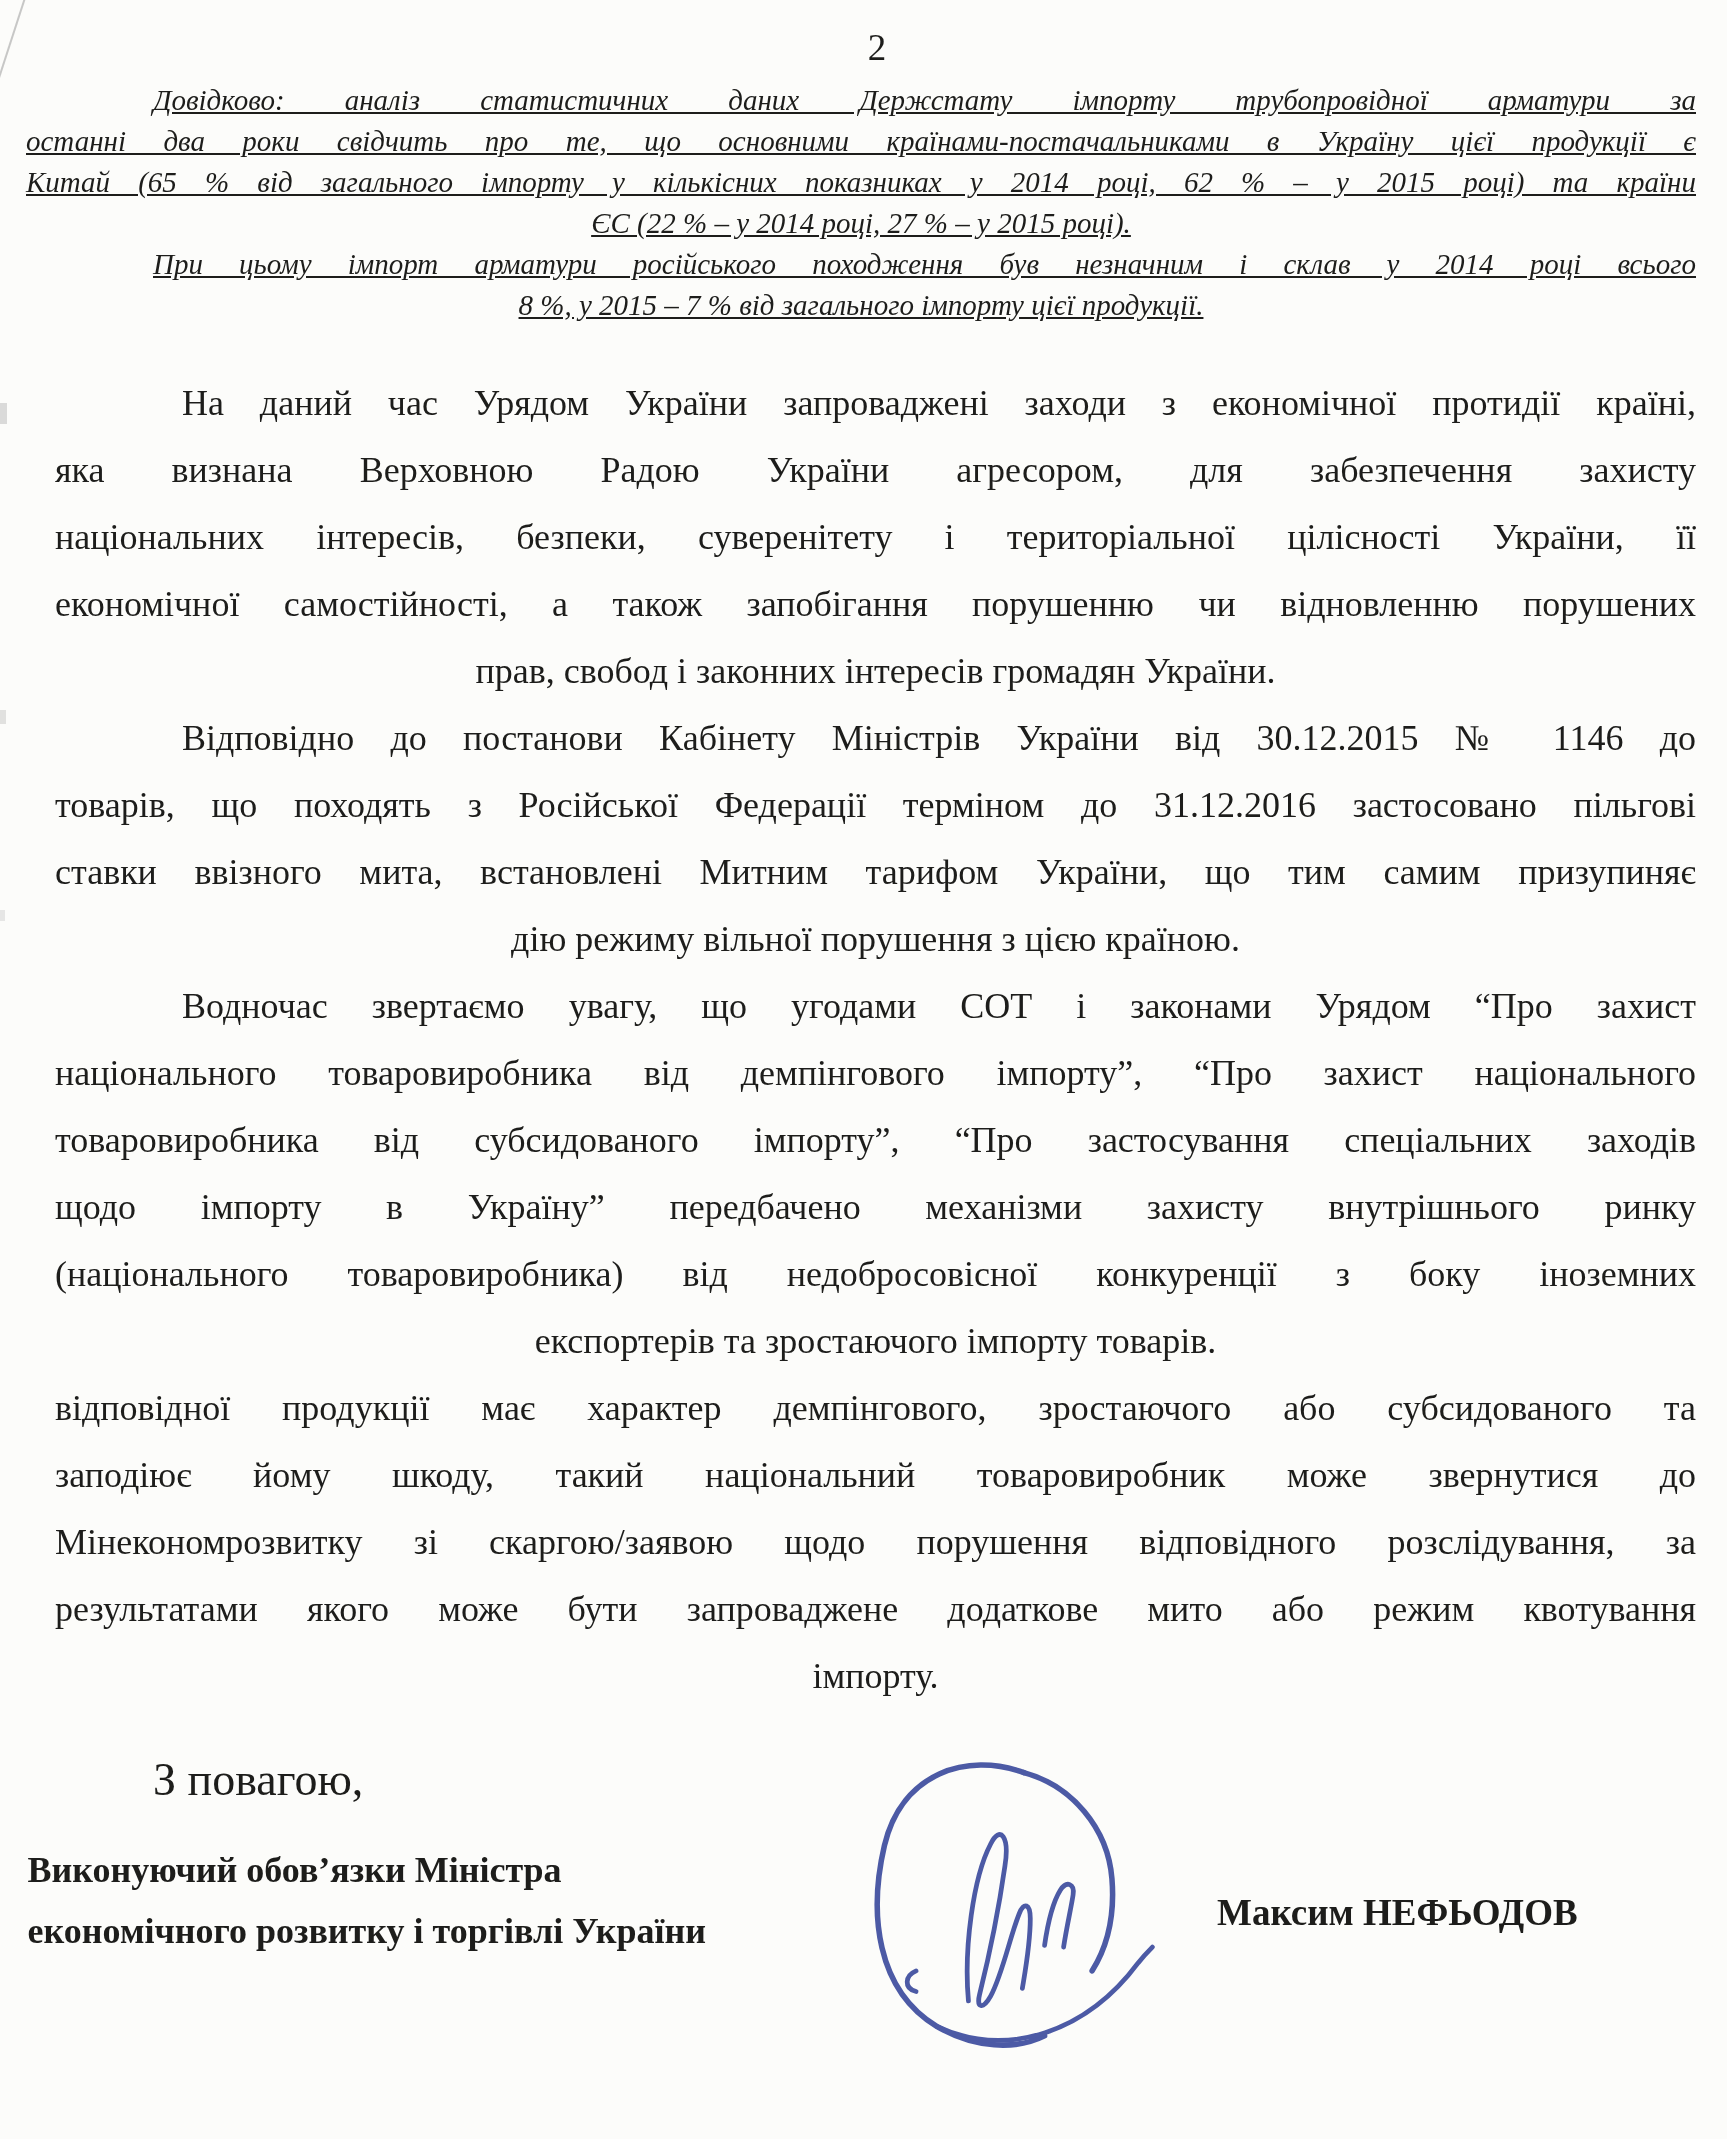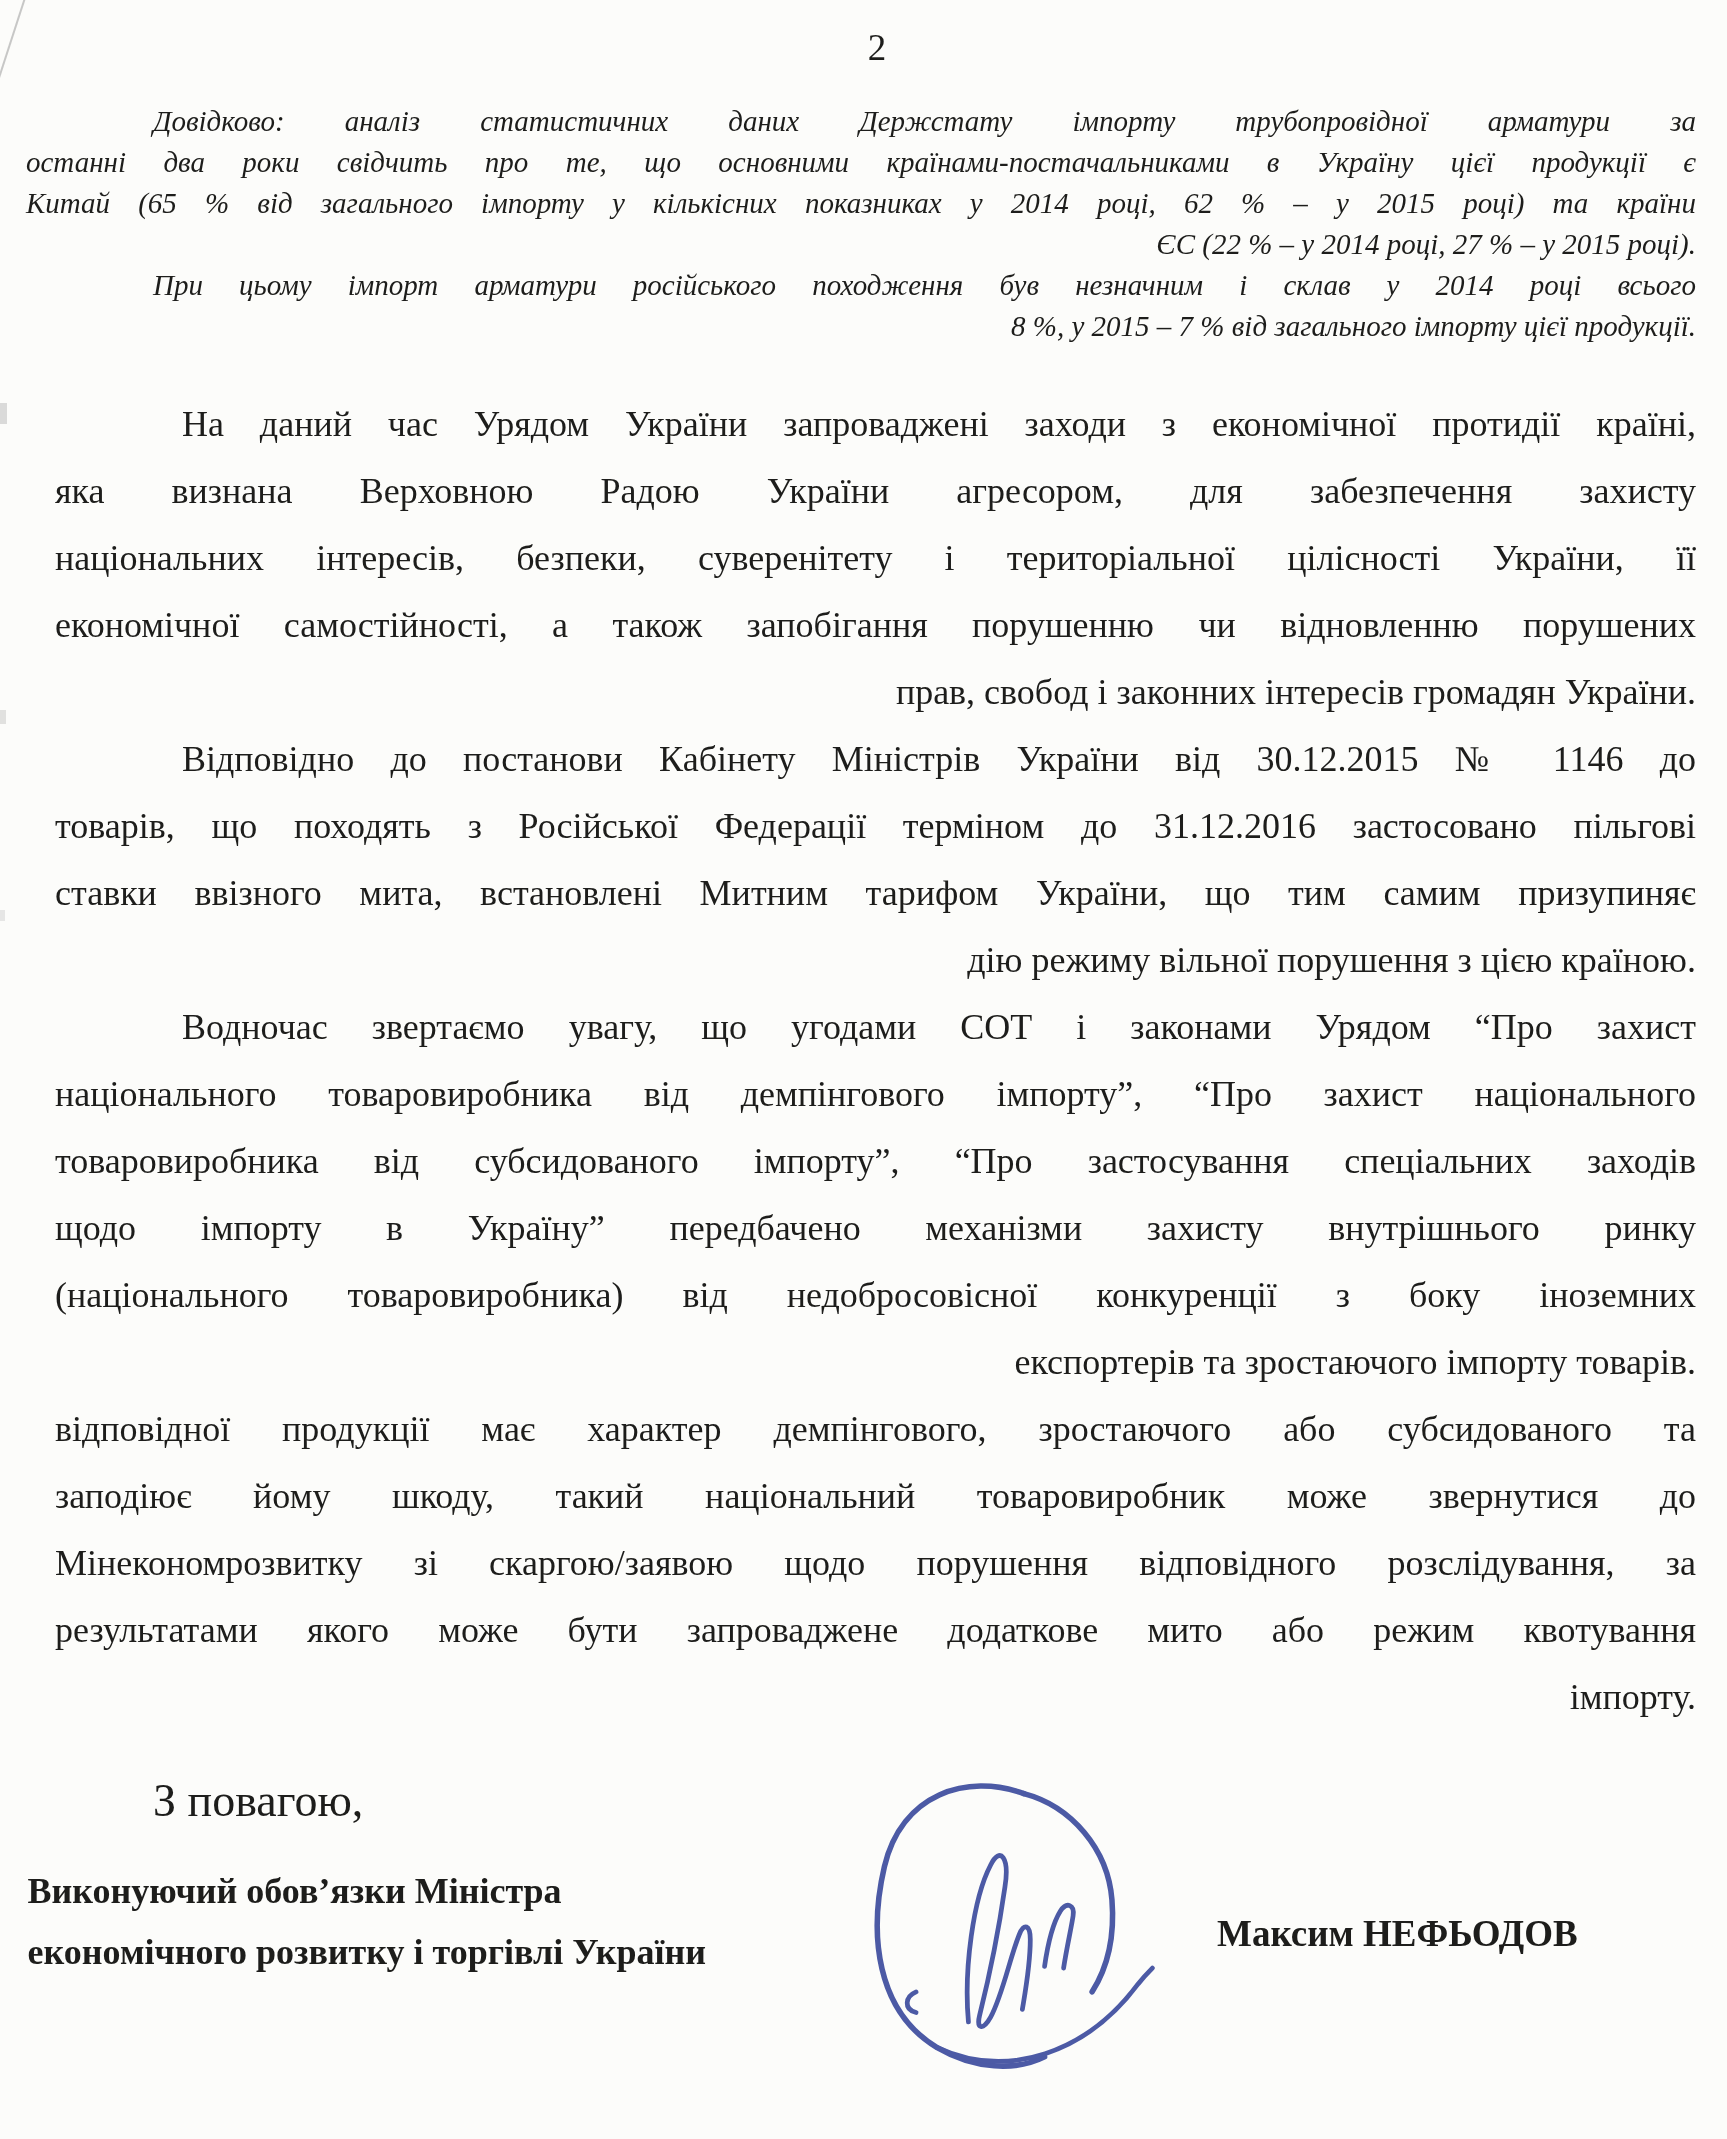--- a/index.html
+++ b/index.html
@@ -14,33 +14,33 @@
   .content {
     position:absolute; left:26px; top:0; width:1670px;
   }
   .page-number {
     padding-top:27px;
     font-size:37px; line-height:41px;
     text-align:center;
     transform:translateX(16px);
   }
   
-  .intro { margin-top:33px; }
+  .intro { margin-top:12px;text-decoration:underline; }
   .iline {
     font-size:29px; line-height:41px;
     font-style:italic;
     white-space:normal;
   }
   
   .bodytext { margin-top:44px;margin-left:29px; }
   .mline {
     font-size:36px; line-height:67px;
   }
   .j { text-align:justify; text-align-last:justify; }
-  .l { text-align:right; }
+  .l { text-align:center; }
   .indent { text-indent:127px; }
   .closing {
     margin-top:48px;
     font-size:46px; line-height:44px;
   }
   .sig-area { position:relative; margin-top:0; height:250px; }
   .sig-title {
     position:absolute; left:1.6px; top:38px;
     font-weight:bold; font-size:36px; line-height:61px;
   }

